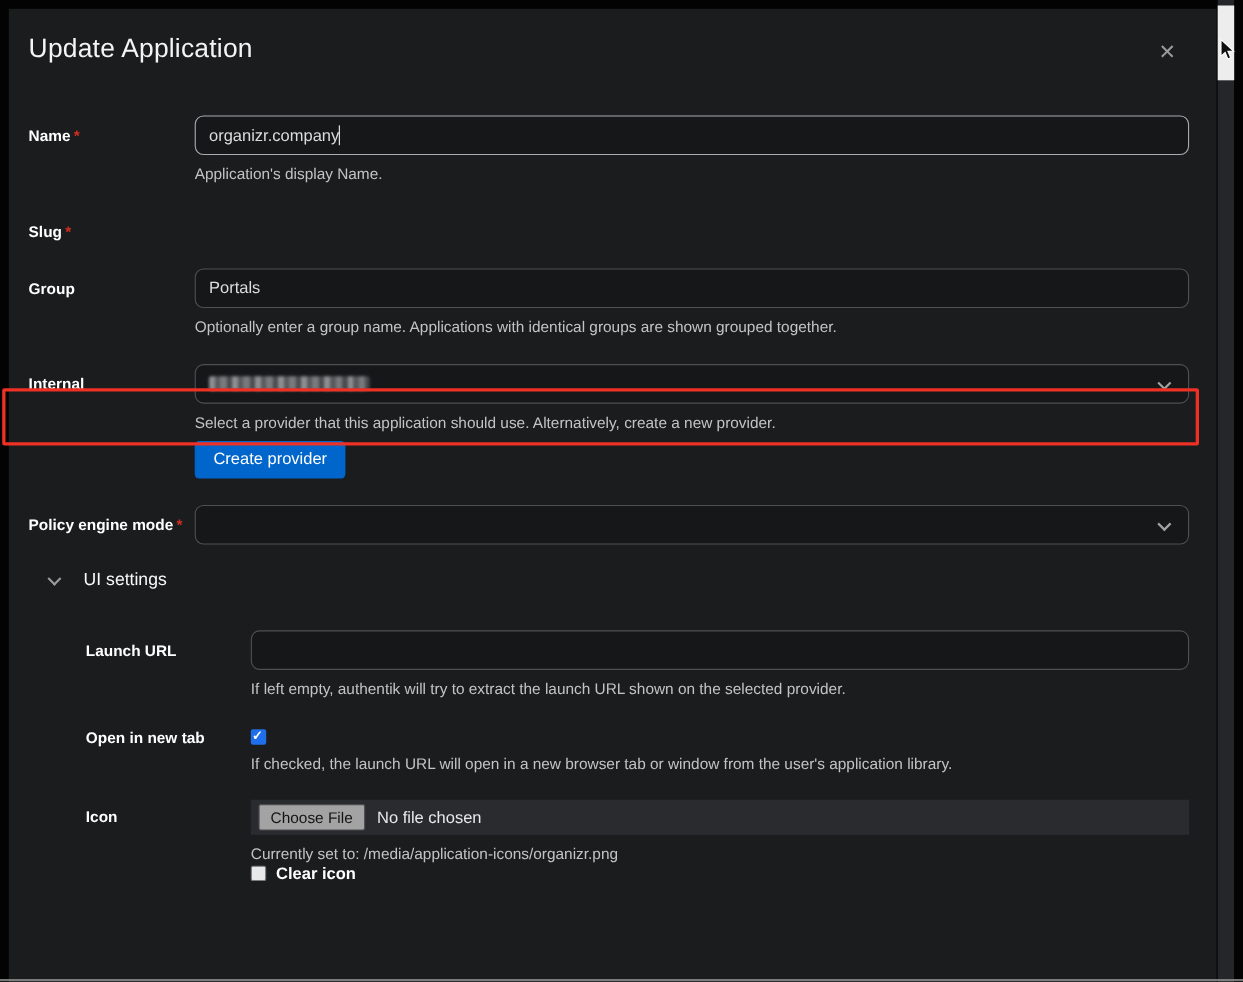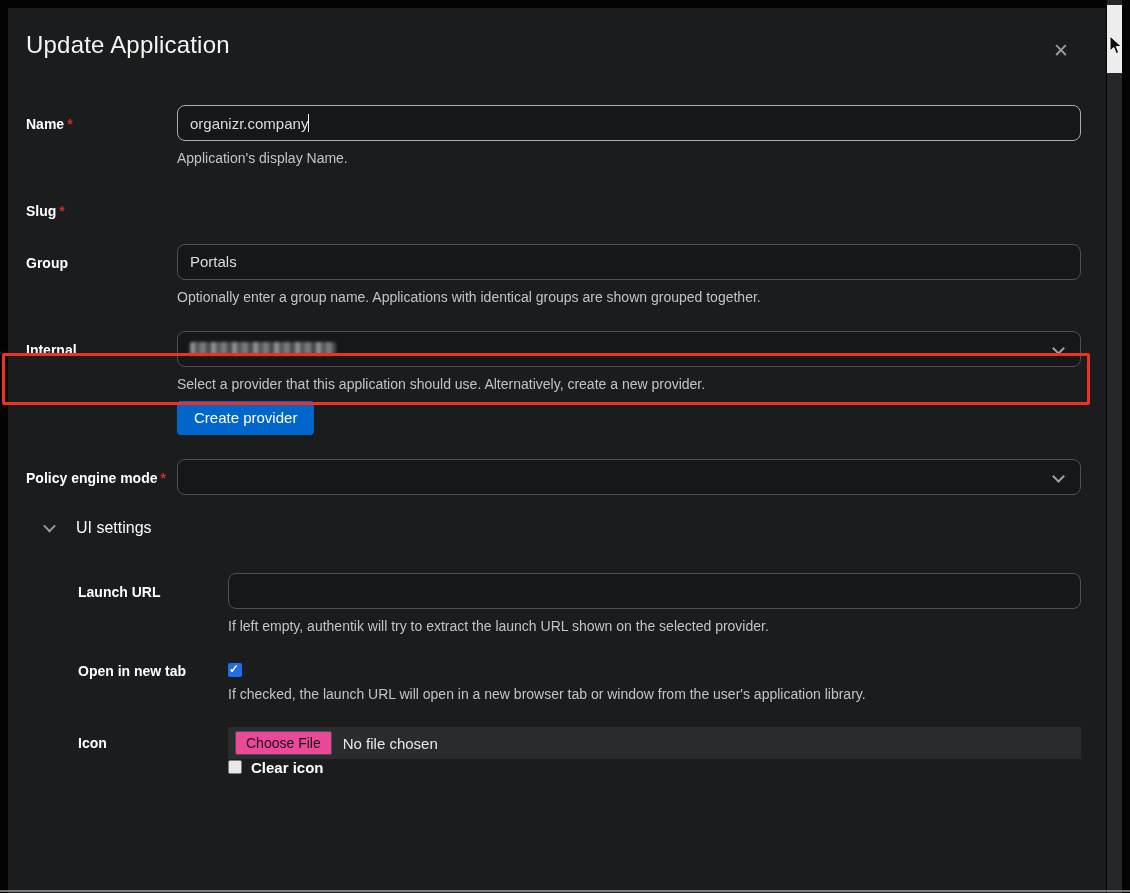--- a/index.html
+++ b/index.html
@@ -1,21 +1,21 @@
 <!DOCTYPE html>
 <html><head>
 <meta charset="utf-8">
 <style>
   * { margin:0; padding:0; box-sizing:border-box; }
   html,body { width:1130px; height:893px; overflow:hidden; background:#000; font-family:"Liberation Sans", sans-serif; }
   .page { position:relative; width:1130px; height:893px; background:#030303; overflow:hidden; }
 
   .modal { position:absolute; left:8px; top:8px; width:1098px; height:1100px; background:#1b1c1e; padding:22px 25px 0 18px; }
 
-  .modal-header { display:flex; justify-content:space-between; align-items:flex-end; margin-bottom:45px; }
+  .modal-header { display:flex; justify-content:space-between; align-items:center; margin-bottom:45px; }
   .modal-title { font-size:24px; font-weight:400; color:#f4f4f4; letter-spacing:.2px; line-height:30px; }
   .close-btn { background:none; border:none; color:#9b9b9b; font-size:19px; line-height:19px; cursor:pointer; margin-top:6px; margin-right:12px; font-family:inherit; }
 
   .row { display:flex; margin-bottom:24px; }
   .label-col { width:151px; padding-top:10px; flex-shrink:0; }
   .field-label { font-size:14px; font-weight:bold; color:#fff; }
   .req { color:#cf2e21; margin-left:3px; font-size:14px; font-weight:bold; }
   .content-col { flex:1; min-width:0; }
 
   .input-wrap { position:relative; }
@@ -38,21 +38,21 @@
 
   .nested { margin-left:52px; }
   .nested .label-col { width:150px; }
 
   .checkbox { width:14px; height:14px; border-radius:2px; margin-top:3px; cursor:pointer; position:relative; }
   .checkbox.checked { background:#1f6feb; }
   .checkbox.checked .check-glyph { position:absolute; left:1px; top:-2px; color:#fff; font-size:12px; font-weight:bold; line-height:16px; }
   .checkbox.unchecked { background:#e8e8e8; border:1px solid #7c7c7c; }
 
   .file-row { display:flex; align-items:center; height:32px; width:100%; background:#292b2f; padding-left:7px; gap:11px; cursor:pointer; }
-  .choose-file { background:#ec4899; color:#141414; border:1px solid #4c4c4c; border-radius:2px; height:24px; padding:0 10px; font-size:14px; font-family:"Liberation Sans", sans-serif; cursor:pointer; }
+  .choose-file { background:#a3a3a3; color:#141414; border:1px solid #4c4c4c; border-radius:2px; height:24px; padding:0 10px; font-size:14px; font-family:"Liberation Sans", sans-serif; cursor:pointer; }
   .file-status { color:#e9e9e9; font-size:15px; }
 
   .clear-row { display:flex; align-items:flex-start; gap:9px; margin-top:-2px; }
   .clear-label { font-size:15px; font-weight:bold; color:#fff; padding-top:2px; }
 
   .annotation-box { position:absolute; left:2px; top:353px; width:1088px; height:52px; border:3px solid #ee3124; border-radius:2px; z-index:30; pointer-events:none; }
 
   .scroll-track { position:absolute; left:1107px; top:0; width:15px; height:893px; background:#242629; }
   .scroll-thumb { position:absolute; left:1107px; top:5px; width:15px; height:68px; background:#ededed; cursor:pointer; z-index:5; }
   .right-edge { position:absolute; left:1122px; top:0; width:8px; height:893px; background:#040404; }
@@ -157,20 +157,21 @@
 
       <div class="row">
         <div class="label-col" style="padding-top:7px;">
           <span class="field-label">Icon</span>
         </div>
         <div class="content-col">
           <div class="file-row">
             <button class="choose-file">Choose File</button>
             <span class="file-status">No file chosen</span>
           </div>
+          <div class="help">Currently set to: /media/application-icons/organizr.png</div>
           <div class="clear-row">
             <div class="checkbox unchecked"></div>
             <span class="clear-label">Clear icon</span>
           </div>
         </div>
       </div>
 
     </div>
   </div>
 

